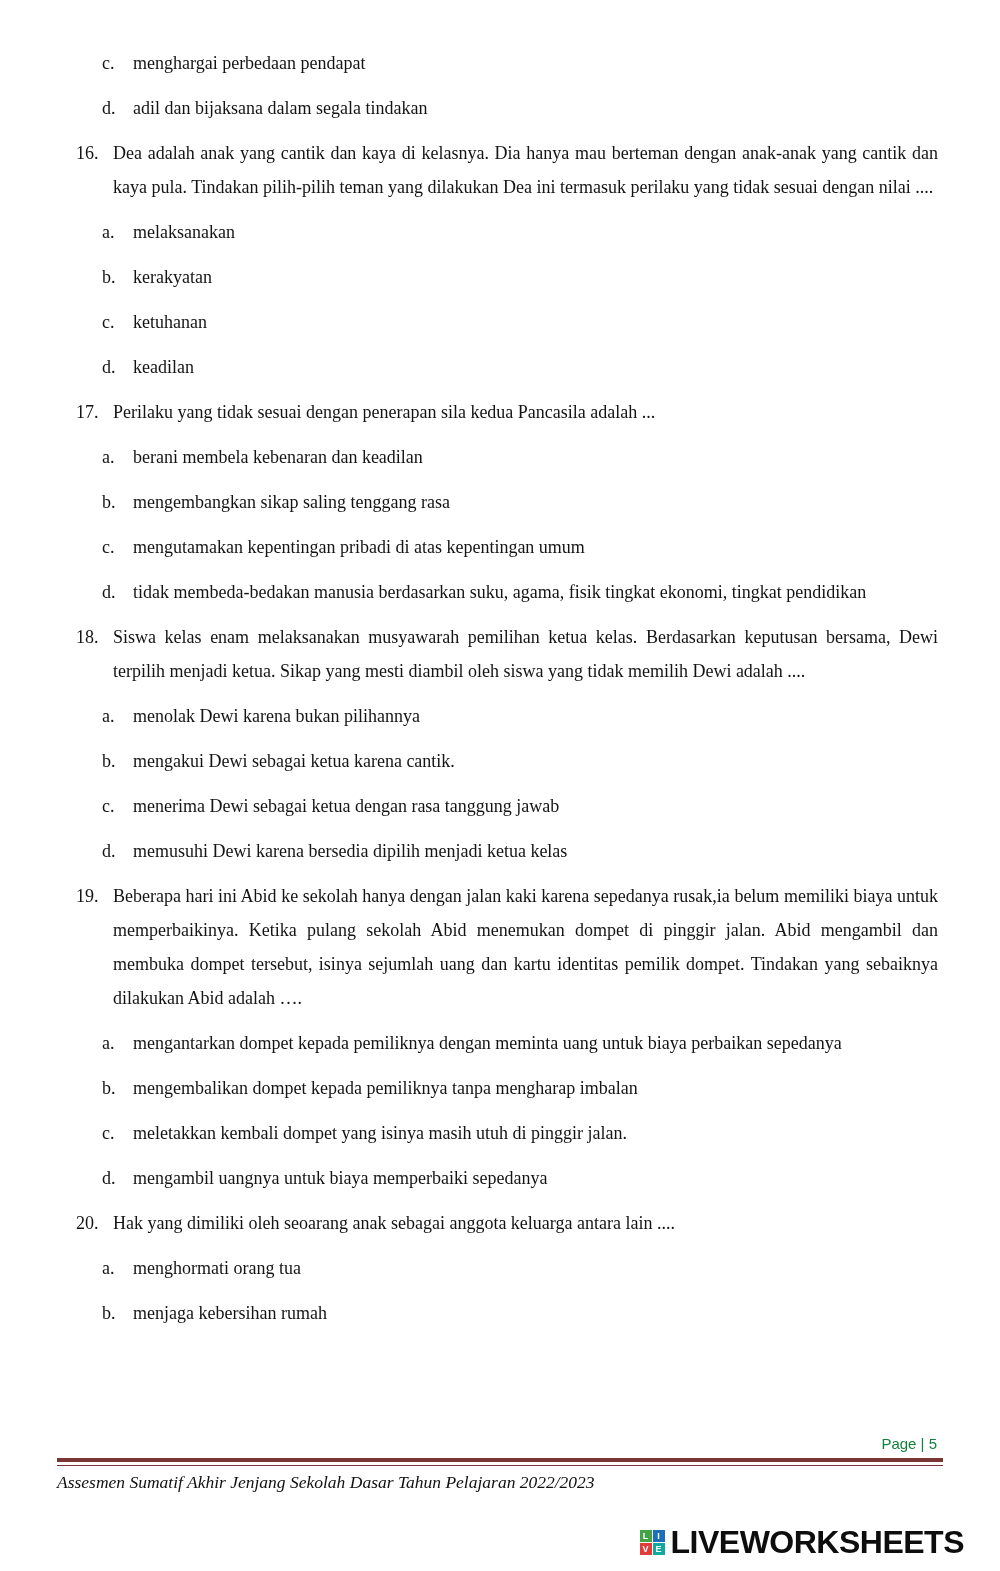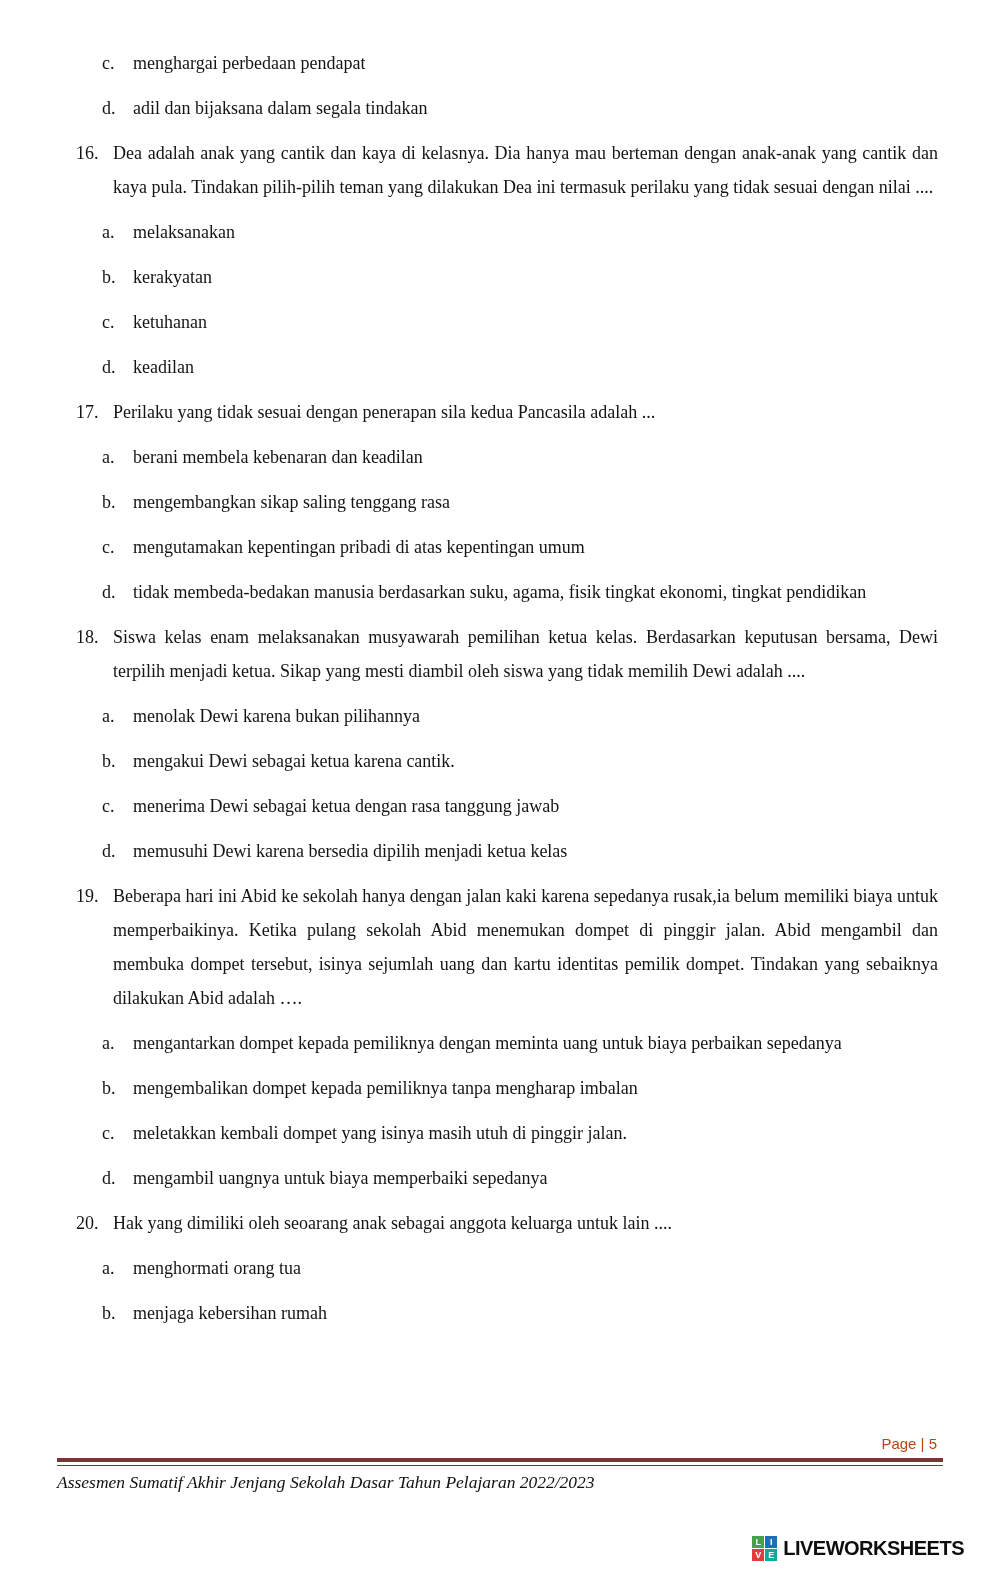--- a/index.html
+++ b/index.html
@@ -25,21 +25,21 @@
   .orphan { padding-left: 29px; }
   .orphan .option:first-child { margin-top: 0; }
 
   .footer-area { position: absolute; left: 57px; right: 57px; bottom: 78px; }
   .page-num {
     text-align: right;
     font-family: "Liberation Sans", sans-serif;
     font-size: 15px;
     margin-bottom: 6px;
     padding-right: 6px;
-    color: #c2410c;
+    color: #15803d;
   }
   .rule {
     border-top: 4px solid #7a3535;
     border-bottom: 1px solid #7a3535;
     height: 8px;
     margin-bottom: 6px;
   }
   .doc-title { font-style: italic; font-size: 17.5px; color: #111; }
 
   .brand-row {
@@ -54,21 +54,21 @@
   }
   .sq {
     display: flex; align-items: center; justify-content: center;
     color: #ffffff;
     font-family: "Liberation Sans", sans-serif;
     font-weight: bold; font-size: 9px; line-height: 1;
   }
   .brand-text {
     font-family: "Liberation Sans", sans-serif;
     font-weight: 700;
-    font-size: 20px;
+    font-size: 32px;
     letter-spacing: -0.5px;
     color: #0d0d0d;
   }
 </style>
 </head>
 <body>
 
 <div class="content">
   <div id="orphan-options" class="orphan">
       <div class="option">
@@ -164,21 +164,21 @@
             <span class="otext">meletakkan kembali dompet yang isinya masih utuh di pinggir jalan.</span>
           </div>
           <div class="option">
             <span class="letter">d.</span>
             <span class="otext">mengambil uangnya untuk biaya memperbaiki sepedanya</span>
           </div>
         </div>
       </div>
       <div class="question">
         <span class="qnum">20.</span>
-        <span class="qtext">Hak yang dimiliki oleh seoarang anak sebagai anggota keluarga untuk lain ....</span>
+        <span class="qtext">Hak yang dimiliki oleh seoarang anak sebagai anggota keluarga antara lain ....</span>
         <div class="options">
           <div class="option">
             <span class="letter">a.</span>
             <span class="otext">menghormati orang tua</span>
           </div>
           <div class="option">
             <span class="letter">b.</span>
             <span class="otext">menjaga kebersihan rumah</span>
           </div>
         </div>

